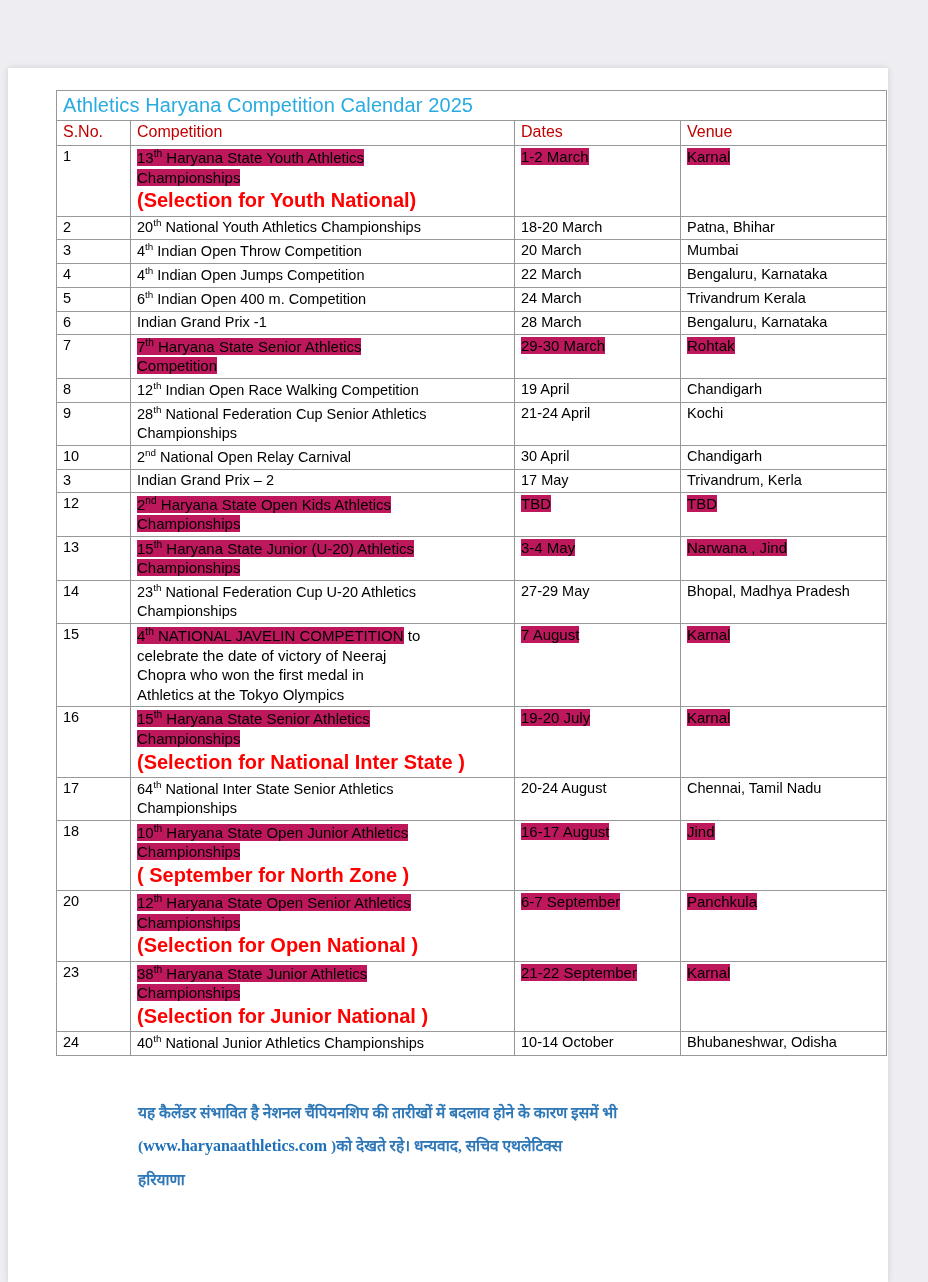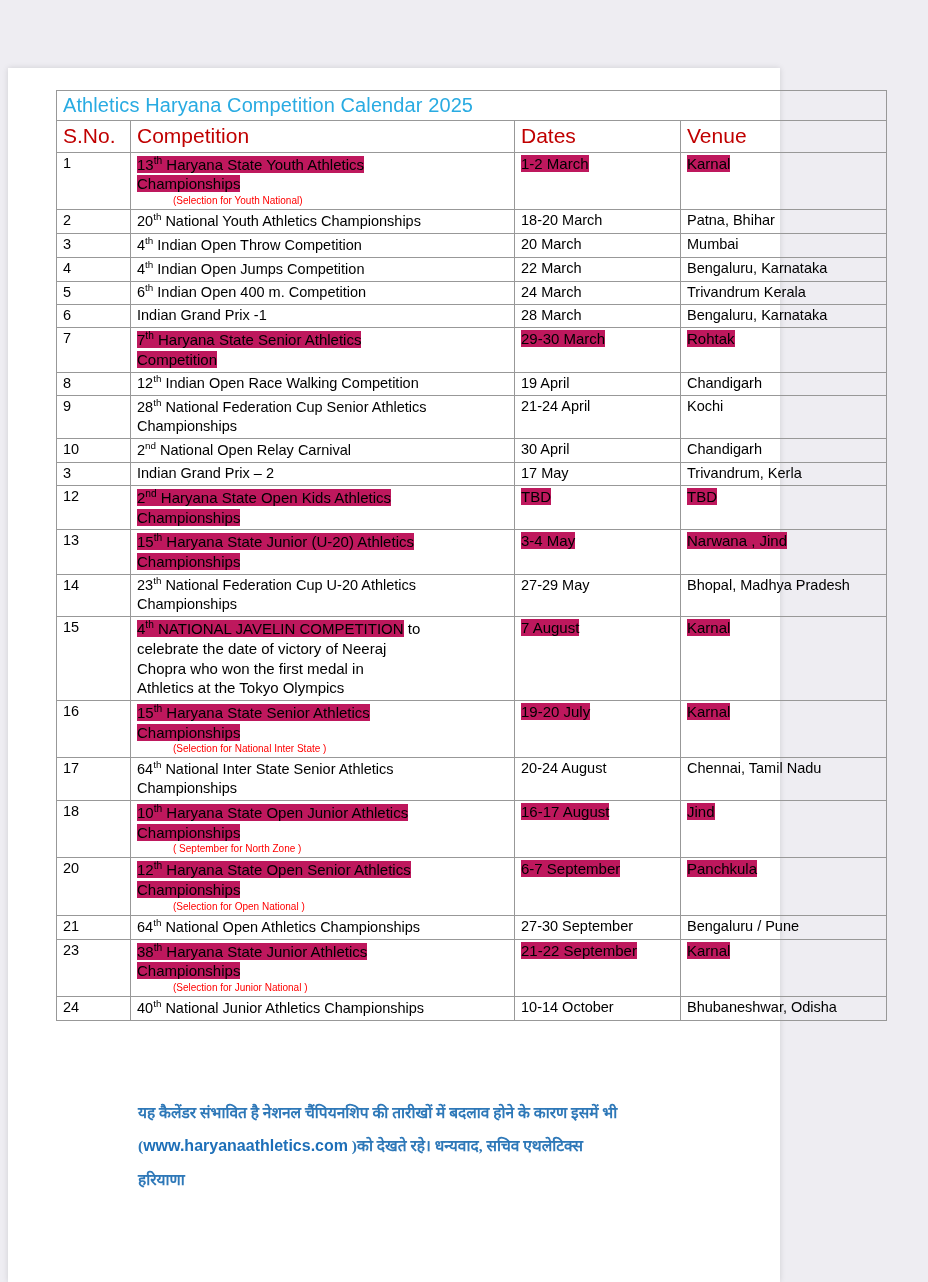--- a/index.html
+++ b/index.html
@@ -10,21 +10,21 @@
     width: 928px;
     height: 1282px;
     background: #eeedf2;
     font-family: "Liberation Sans", sans-serif;
     overflow: hidden;
   }
   #page-card {
     position: absolute;
     left: 8px;
     top: 68px;
-    width: 772px;
+    width: 880px;
     height: 1214px;
     background: #ffffff;
     box-shadow: 0 0 6px rgba(0,0,0,0.13);
     box-sizing: border-box;
   }
   #calendar-table {
     position: absolute;
     left: 48px;
     top: 22px;
     width: 830px;
@@ -48,54 +48,53 @@
   .title-cell {
     text-align: center;
     color: #29abe2;
     font-size: 20px;
     font-weight: bold;
     padding: 6px 4px 8px 4px;
     letter-spacing: 0.1px;
   }
   .head-cell {
     color: #c00000;
-    font-size: 21px;
+    font-size: 16px;
     font-weight: bold;
     padding-top: 3px;
     padding-bottom: 4px;
   }
   .cell {
     font-size: 14.5px;
     color: #000000;
   }
   .cell.bold { font-weight: bold; font-size: 15px; }
   .sel {
     color: #ff0000;
-    font-weight: normal;
-    font-size: 10px;
+    font-weight: bold;
+    font-size: 20px;
     display: block;
-    margin-left: 36px;
   }
   .ord { vertical-align: super; font-size: 0.68em; }
   .line { display: block; }
   .inline-hl { background: #be185d; }
 
   #footer-note {
     position: absolute;
     left: 130px;
     top: 1028px;
     width: 660px;
     color: #2e78b8;
     font-size: 15.5px;
     line-height: 2.14;
     font-family: "Liberation Serif", serif;
     font-weight: bold;
   }
   #footer-note .url {
-    font-family: Liberation Sans, sans-serif;
+    font-family: Liberation Serif, serif;
     font-weight: bold;
     color: #1d6fb8;
     font-size: 16px;
   }
   #footer-note p { margin: 0; }
 </style>
 </head>
 <body>
 
 <div id="page-card">
@@ -282,28 +281,20 @@
           <td class="cell">20</td>
           <td class="cell bold">
             <span class="line"><span class="inline-hl"><span>12</span><span class="ord">th</span>  Haryana State Open Senior Athletics</span></span>
             <span class="line"><span class="inline-hl">Championships</span></span>
             <span class="sel">(Selection for Open National )</span>
           </td>
           <td class="cell bold"><span class="inline-hl">6-7  September</span></td>
           <td class="cell bold"><span class="inline-hl">Panchkula</span></td>
         </tr>
         <tr>
-          <td class="cell">21</td>
-          <td class="cell">
-            <span class="line"><span><span>64</span><span class="ord">th</span> National Open Athletics Championships</span></span>
-          </td>
-          <td class="cell">27-30 September</td>
-          <td class="cell">Bengaluru / Pune</td>
-        </tr>
-        <tr>
           <td class="cell">23</td>
           <td class="cell bold">
             <span class="line"><span class="inline-hl"><span>38</span><span class="ord">th</span>  Haryana State Junior Athletics</span></span>
             <span class="line"><span class="inline-hl">Championships</span></span>
             <span class="sel">(Selection for Junior National )</span>
           </td>
           <td class="cell bold"><span class="inline-hl">21-22 September</span></td>
           <td class="cell bold"><span class="inline-hl">Karnal</span></td>
         </tr>
         <tr>

